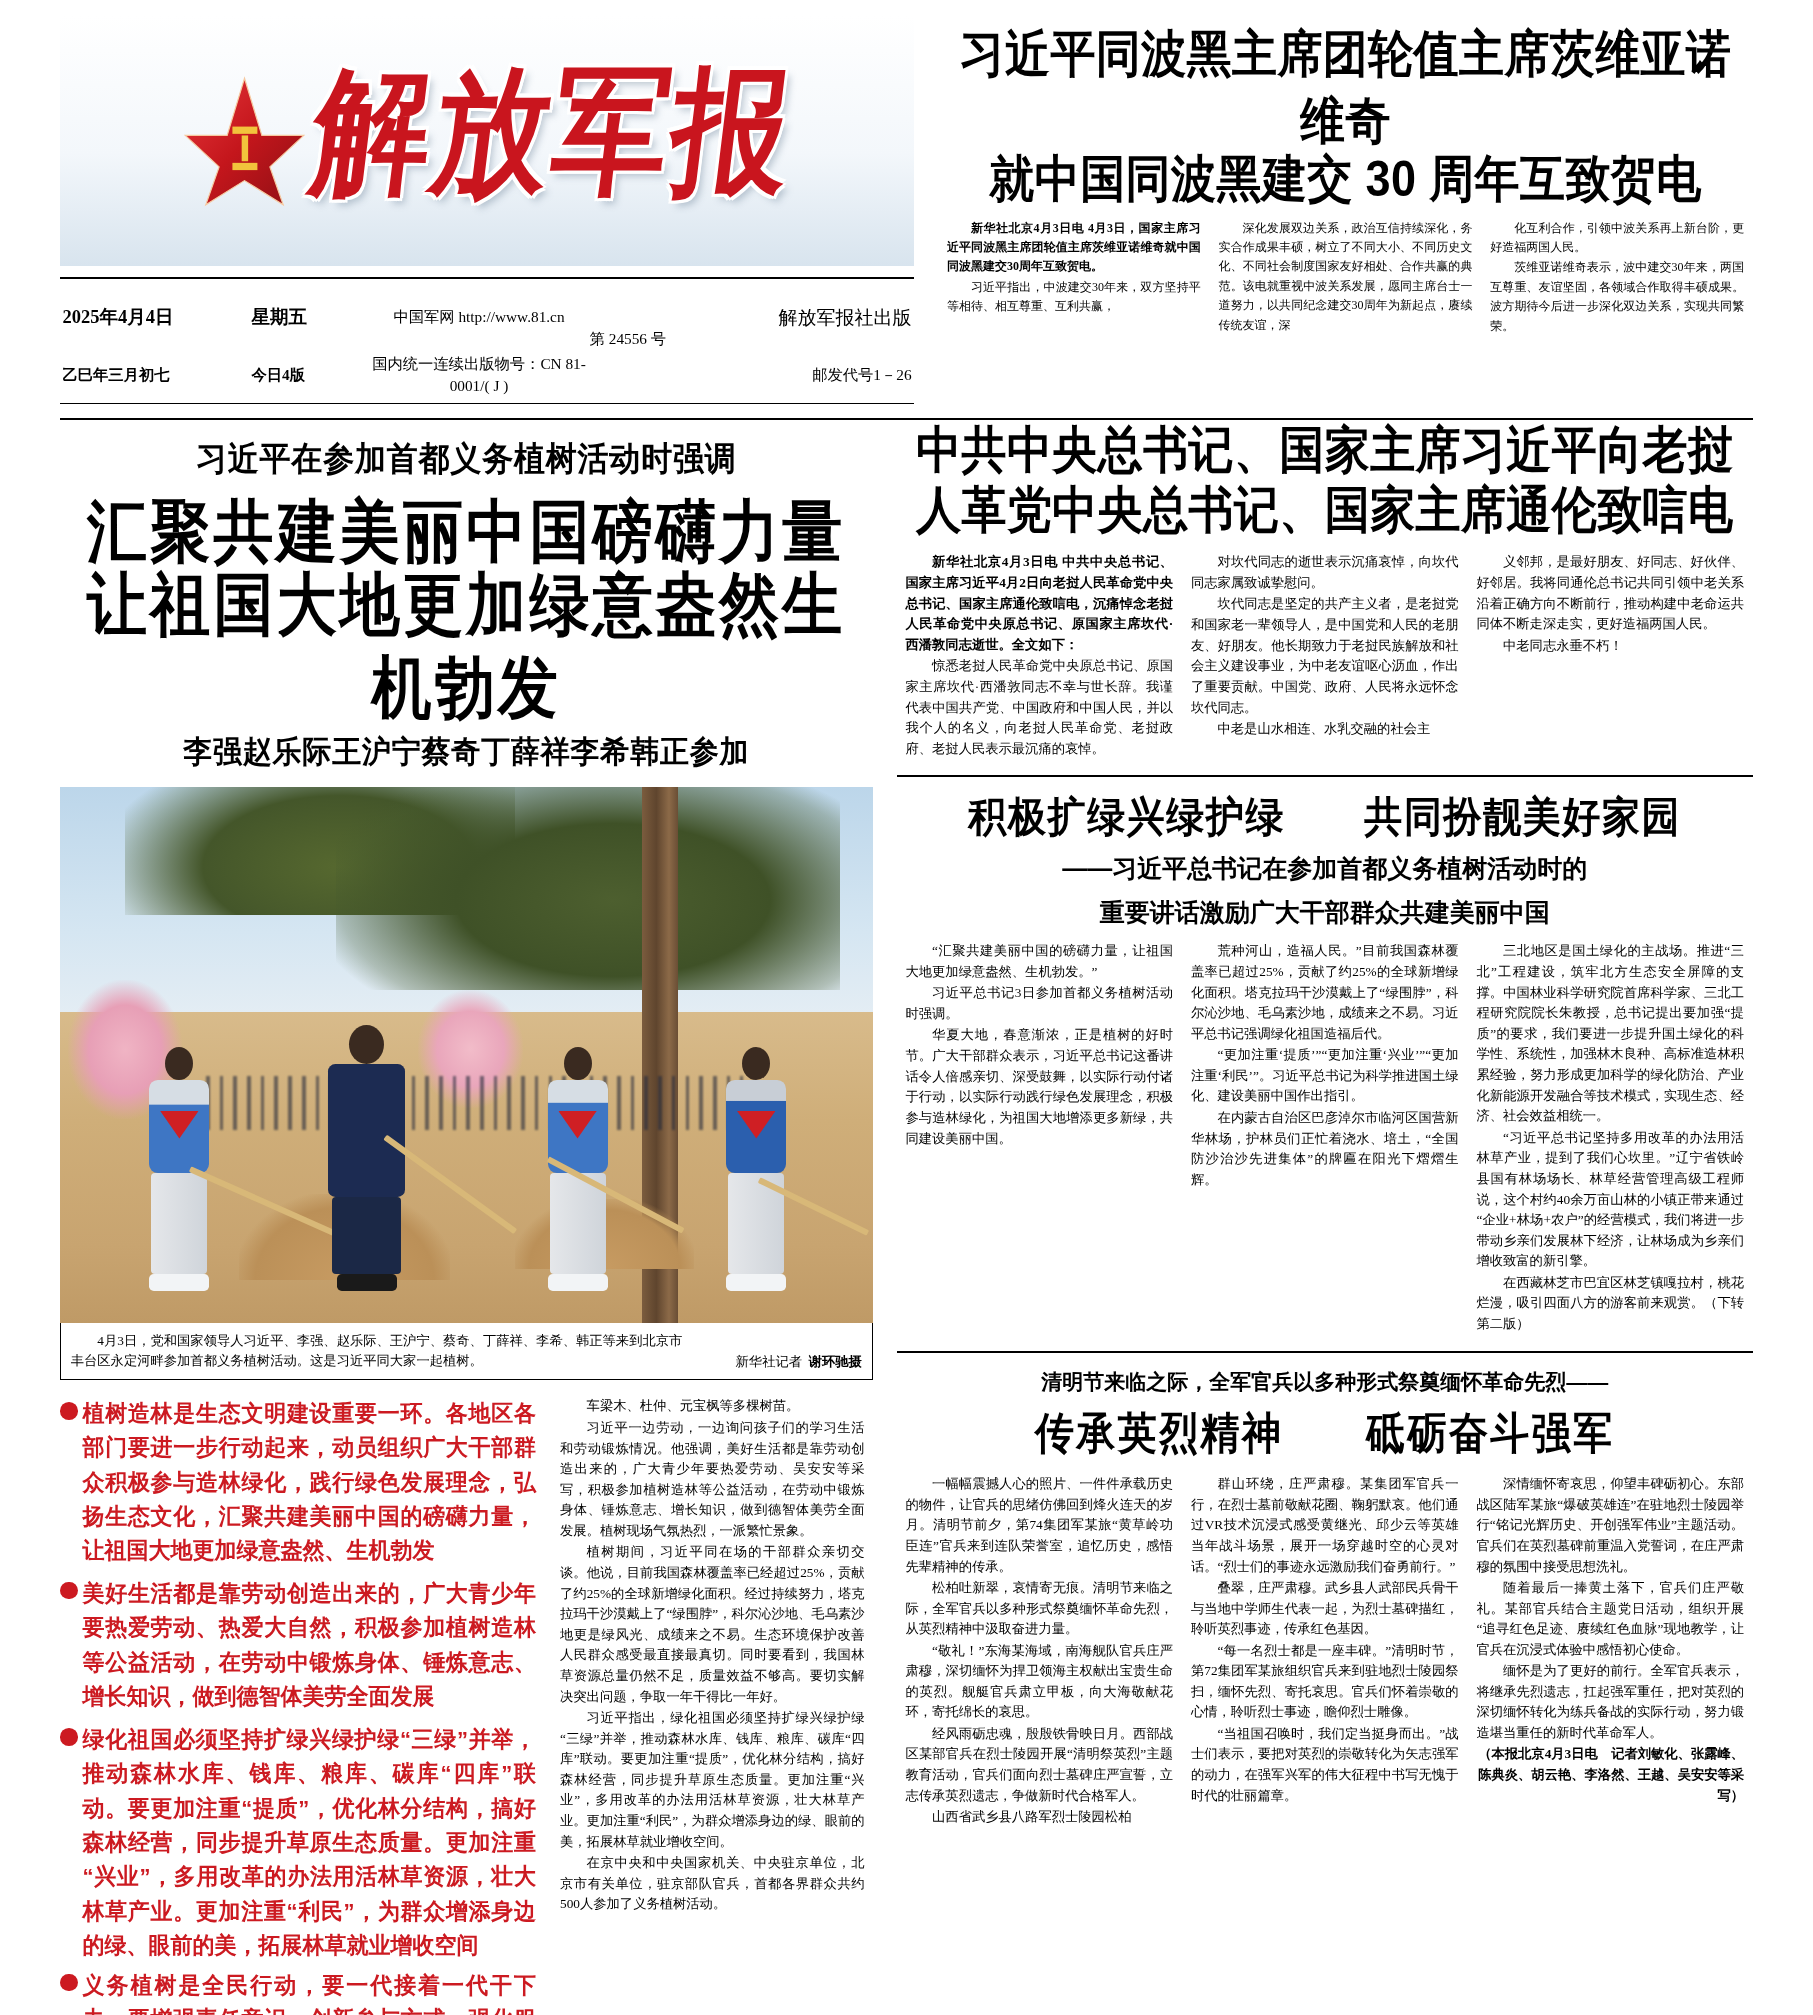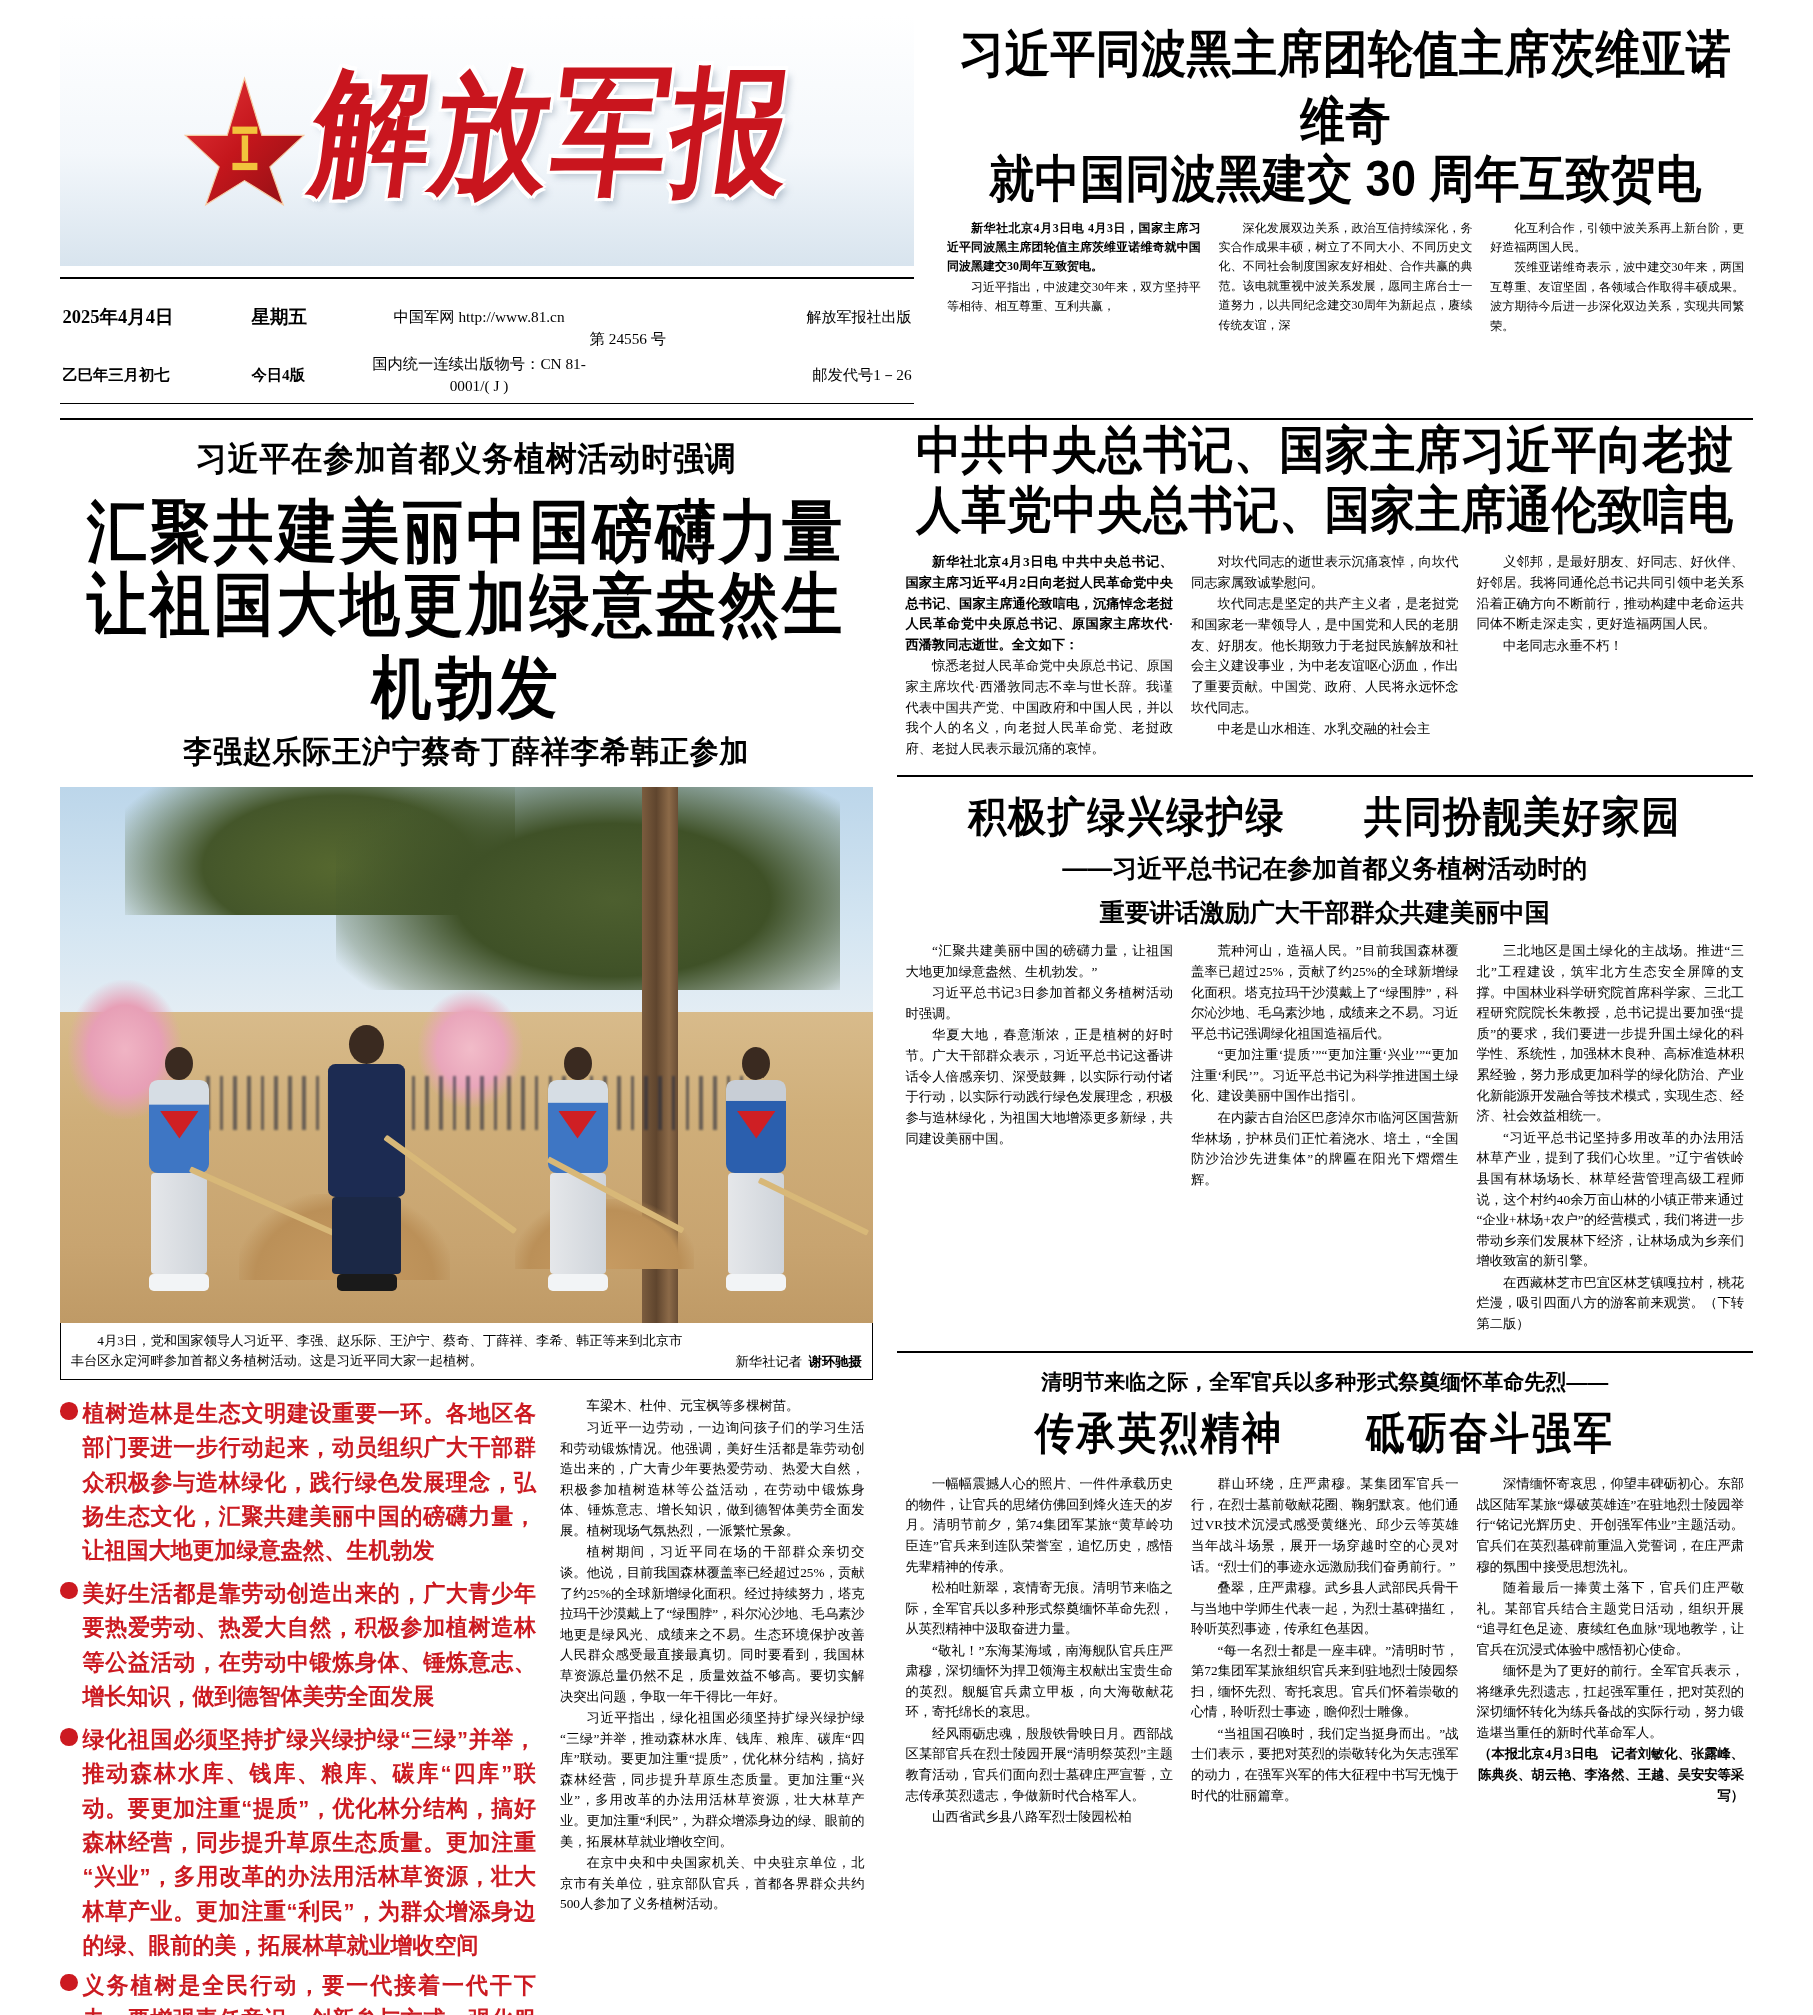--- a/index.html
+++ b/index.html
@@ -205,21 +205,21 @@
         </div>
         <div class="nameplate">解放军报</div>
       </div>
 
       <div class="pubinfo">
         <div class="pubrow r1">
           <span class="c1">2025年4月4日</span>
           <span class="c2">星期五</span>
           <span class="c3" style="font-size:15.3px;font-weight:normal;">中国军网 http://www.81.cn</span>
           <span class="c4" style="font-size:15.3px;font-weight:normal;">第 24556 号</span>
-          <span class="c5" style="font-size:15px;font-weight:normal;">解放军报社出版</span>
+          <span class="c5" style="font-size:19px;font-weight:normal;">解放军报社出版</span>
         </div>
         <div class="pubrow r2">
           <span class="c1">乙巳年三月初七</span>
           <span class="c2">今日4版</span>
           <span class="c3">国内统一连续出版物号：CN 81-0001/( J )</span>
           <span class="c4"></span>
           <span class="c5">邮发代号1－26</span>
         </div>
       </div>
     </div>
@@ -343,21 +343,21 @@
           <div class="redpt">
             <span class="reddot"></span>
             <span class="redtxt">义务植树是全民行动，要一代接着一代干下去。要增强责任意识，创新参与方式，强化服务支撑，把这项活动扎实开展好，不断提高造林绿化实效</span>
           </div>
         </div>
 
         <div class="red-side">
           <div class="col">
             <div class="body-text small">
               <p>车梁木、杜仲、元宝枫等多棵树苗。</p>
-              <p>习近平一边劳动，一边询问孩子们的学习生活和劳动锻炼情况。他强调，美好生活都是靠劳动创造出来的，广大青少年要热爱劳动、热爱大自然，积极参加植树造林等公益活动，在劳动中锻炼身体、锤炼意志、增长知识，做到德智体美劳全面发展。植树现场气氛热烈，一派繁忙景象。</p>
+              <p>习近平一边劳动，一边询问孩子们的学习生活和劳动锻炼情况。他强调，美好生活都是靠劳动创造出来的，广大青少年要热爱劳动、吴安安等采写，积极参加植树造林等公益活动，在劳动中锻炼身体、锤炼意志、增长知识，做到德智体美劳全面发展。植树现场气氛热烈，一派繁忙景象。</p>
               <p>植树期间，习近平同在场的干部群众亲切交谈。他说，目前我国森林覆盖率已经超过25%，贡献了约25%的全球新增绿化面积。经过持续努力，塔克拉玛干沙漠戴上了“绿围脖”，科尔沁沙地、毛乌素沙地更是绿风光、成绩来之不易。生态环境保护改善人民群众感受最直接最真切。同时要看到，我国林草资源总量仍然不足，质量效益不够高。要切实解决突出问题，争取一年干得比一年好。</p>
               <p>习近平指出，绿化祖国必须坚持扩绿兴绿护绿“三绿”并举，推动森林水库、钱库、粮库、碳库“四库”联动。要更加注重“提质”，优化林分结构，搞好森林经营，同步提升草原生态质量。更加注重“兴业”，多用改革的办法用活林草资源，壮大林草产业。更加注重“利民”，为群众增添身边的绿、眼前的美，拓展林草就业增收空间。</p>
               <p>在京中央和中央国家机关、中央驻京单位，北京市有关单位，驻京部队官兵，首都各界群众共约500人参加了义务植树活动。</p>
             </div>
           </div>
         </div>
       </div>
 
     </div>
 

